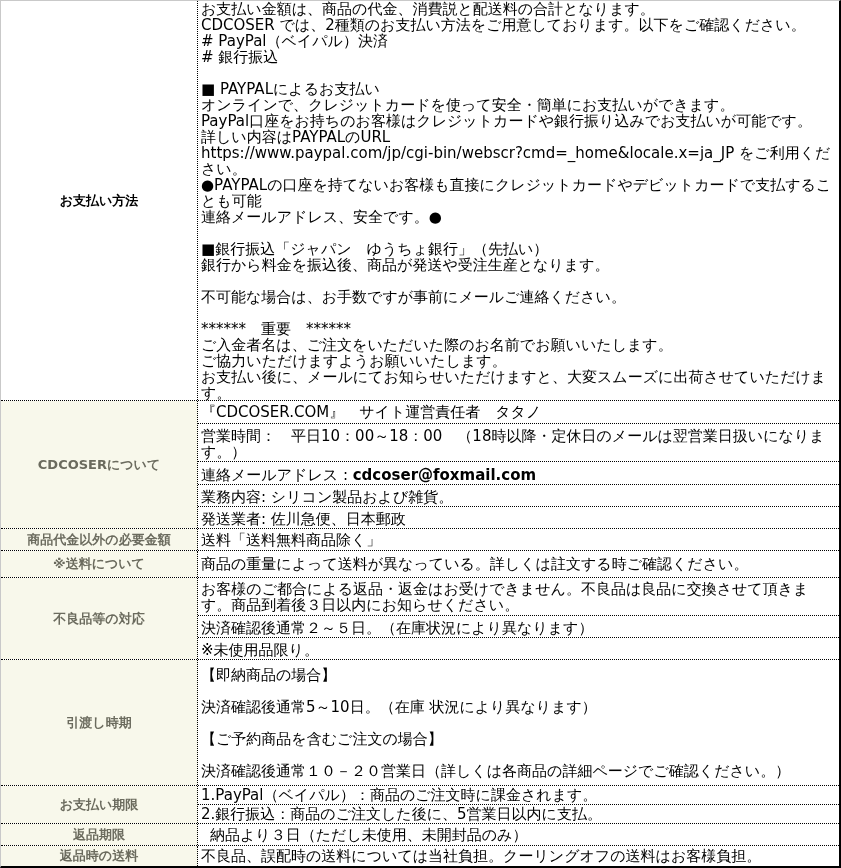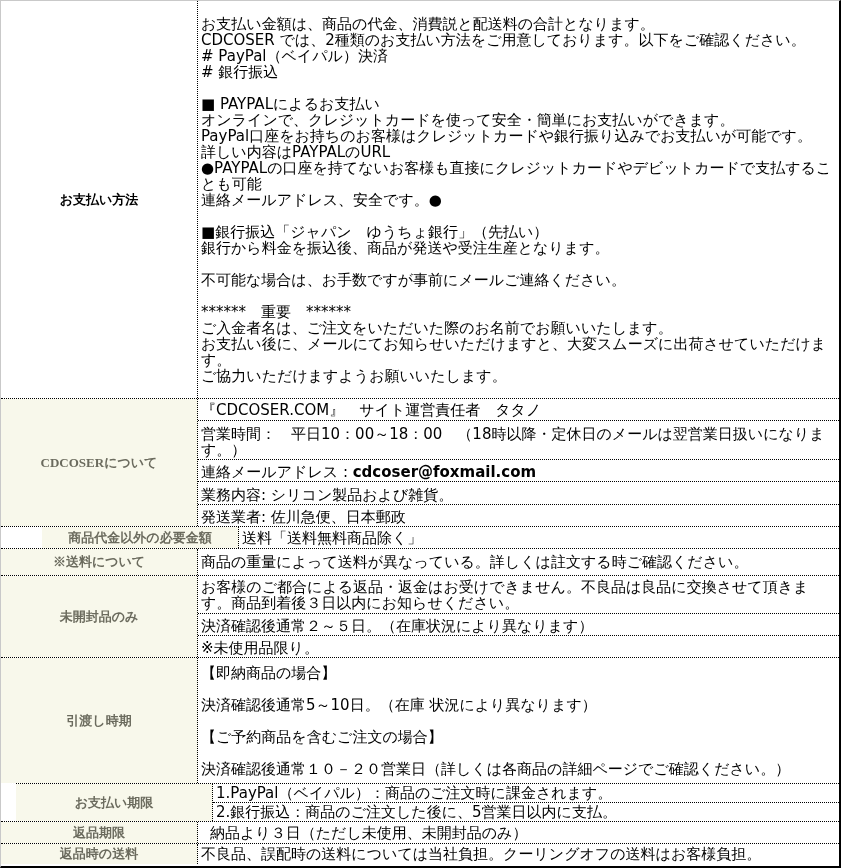--- a/index.html
+++ b/index.html
@@ -9,21 +9,21 @@
     border-top:1px solid #c9c9c9;border-left:1px solid #c9c9c9;
     border-right:2px solid #000;border-bottom:2px solid #000;
     display:flex;flex-direction:column;overflow:hidden;background:#fff;
   }
   .row{display:flex;align-items:stretch;box-sizing:border-box;}
   .row + .row{border-top:1px dotted #000;}
   .label-cell{
     width:197px;flex:0 0 197px;box-sizing:border-box;
     display:flex;align-items:center;justify-content:center;text-align:center;
     font-size:13px;font-weight:bold;color:#6b6b5e;background:#f8f8eb;
-    border-right:1px dotted #000;padding:2px 4px;line-height:16px;font-family:Liberation Serif, serif;
+    border-right:1px dotted #000;padding:2px 4px;line-height:16px;
   }
   .label-cell.primary{background:#ffffff;color:#000000;}
   .content-cell{flex:1 1 auto;display:flex;flex-direction:column;justify-content:center;min-width:0;}
   .block{flex:1 1 auto;display:flex;flex-direction:column;justify-content:center;padding:1px 3px;box-sizing:border-box;}
   .block + .block{border-top:1px dotted #000;justify-content:flex-end;}
   .line{font-size:15px;line-height:16px;min-height:16px;white-space:pre-wrap;word-break:break-all;}
   .bold{font-weight:bold;}
 </style>
 </head>
 <body>
@@ -35,32 +35,33 @@
         <div class="block">
           <div class="line">お支払い金額は、商品の代金、消費説と配送料の合計となります。</div>
           <div class="line">CDCOSER では、2種類のお支払い方法をご用意しております。以下をご確認ください。</div>
           <div class="line"># PayPal（ベイパル）決済</div>
           <div class="line"># 銀行振込</div>
           <div class="line"></div>
           <div class="line">■ PAYPALによるお支払い</div>
           <div class="line">オンラインで、クレジットカードを使って安全・簡単にお支払いができます。</div>
           <div class="line">PayPal口座をお持ちのお客様はクレジットカードや銀行振り込みでお支払いが可能です。</div>
           <div class="line">詳しい内容はPAYPALのURL</div>
+          <div class="line">https://www.paypal.com/jp/cgi-bin/webscr?cmd=_home&amp;locale.x=ja_JP をご利用ください。</div>
           <div class="line">●PAYPALの口座を持てないお客様も直接にクレジットカードやデビットカードで支払することも可能</div>
           <div class="line">連絡メールアドレス、安全です。●</div>
           <div class="line"></div>
           <div class="line">■銀行振込「ジャパン　ゆうちょ銀行」（先払い）</div>
           <div class="line">銀行から料金を振込後、商品が発送や受注生産となります。</div>
           <div class="line"></div>
           <div class="line">不可能な場合は、お手数ですが事前にメールご連絡ください。</div>
           <div class="line"></div>
           <div class="line">******　重要　******</div>
           <div class="line">ご入金者名は、ご注文をいただいた際のお名前でお願いいたします。</div>
+          <div class="line">ご協力いただけますようお願いいたします。</div>
           <div class="line">お支払い後に、メールにてお知らせいただけますと、大変スムーズに出荷させていただけます。</div>
-          <div class="line">ご協力いただけますようお願いいたします。</div>
         </div>
       </div>
     </div>
     <div class="row" style="min-height: 128px;">
       <div class="label-cell">CDCOSERについて</div>
       <div class="content-cell">
         <div class="block">
           <div class="line">『CDCOSER.COM』　サイト運営責任者　タタノ</div>
         </div>
         <div class="block">
@@ -70,38 +71,38 @@
           <div class="line"><span>連絡メールアドレス : </span><span class="bold">cdcoser@foxmail.com</span></div>
         </div>
         <div class="block">
           <div class="line">業務内容: シリコン製品および雑貨。</div>
         </div>
         <div class="block">
           <div class="line">発送業者: 佐川急便、日本郵政</div>
         </div>
       </div>
     </div>
-    <div class="row" style="min-height: 22px; padding-left: 41px;">
+    <div class="row" style="min-height: 22px;">
       <div class="label-cell">商品代金以外の必要金額</div>
       <div class="content-cell">
         <div class="block">
           <div class="line">送料「送料無料商品除く」</div>
         </div>
       </div>
     </div>
     <div class="row" style="min-height: 27px;">
       <div class="label-cell">※送料について</div>
       <div class="content-cell">
         <div class="block">
           <div class="line">商品の重量によって送料が異なっている。詳しくは註文する時ご確認ください。</div>
         </div>
       </div>
     </div>
     <div class="row" style="min-height: 82px;">
-      <div class="label-cell">未開封品のみ</div>
+      <div class="label-cell">不良品等の対応</div>
       <div class="content-cell">
         <div class="block">
           <div class="line">お客様のご都合による返品・返金はお受けできません。不良品は良品に交換させて頂きます。商品到着後３日以内にお知らせください。</div>
         </div>
         <div class="block">
           <div class="line">決済確認後通常２～５日。（在庫状況により異なります）</div>
         </div>
         <div class="block">
           <div class="line">※未使用品限り。</div>
         </div>
@@ -114,21 +115,21 @@
           <div class="line">【即納商品の場合】</div>
           <div class="line"></div>
           <div class="line">決済確認後通常5～10日。（在庫 状況により異なります）</div>
           <div class="line"></div>
           <div class="line">【ご予約商品を含むご注文の場合】</div>
           <div class="line"></div>
           <div class="line">決済確認後通常１０－２０営業日（詳しくは各商品の詳細ページでご確認ください。）</div>
         </div>
       </div>
     </div>
-    <div class="row" style="min-height: 36px; margin-left: 15px;">
+    <div class="row" style="min-height: 36px;">
       <div class="label-cell">お支払い期限</div>
       <div class="content-cell">
         <div class="block">
           <div class="line">1.PayPal（ベイパル）：商品のご注文時に課金されます。</div>
         </div>
         <div class="block">
           <div class="line">2.銀行振込：商品のご注文した後に、5営業日以内に支払。</div>
         </div>
       </div>
     </div>

